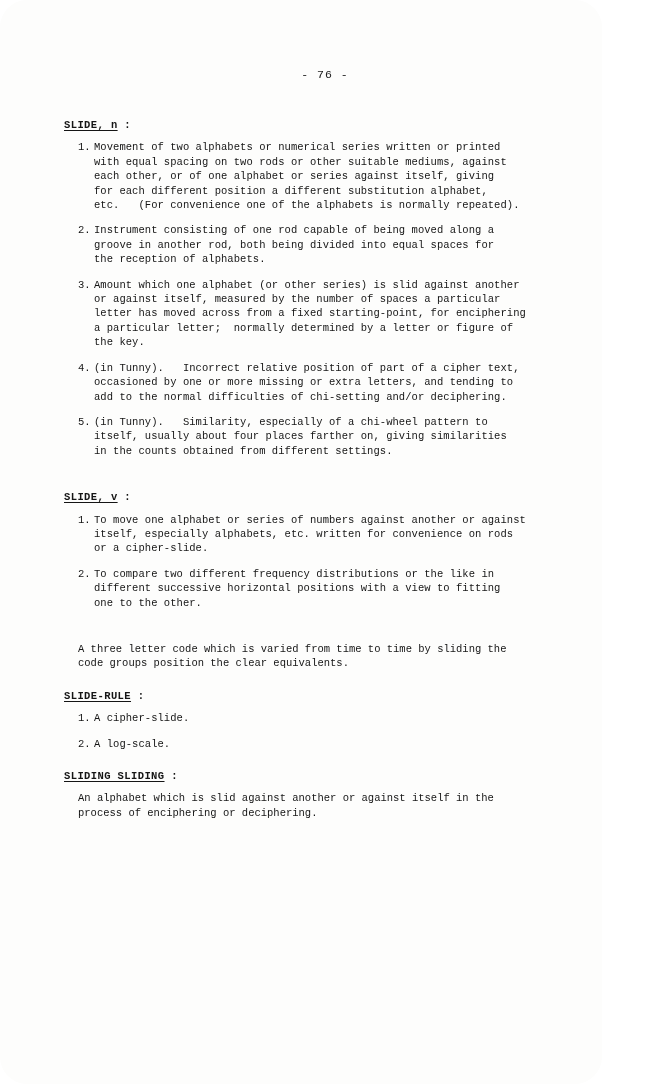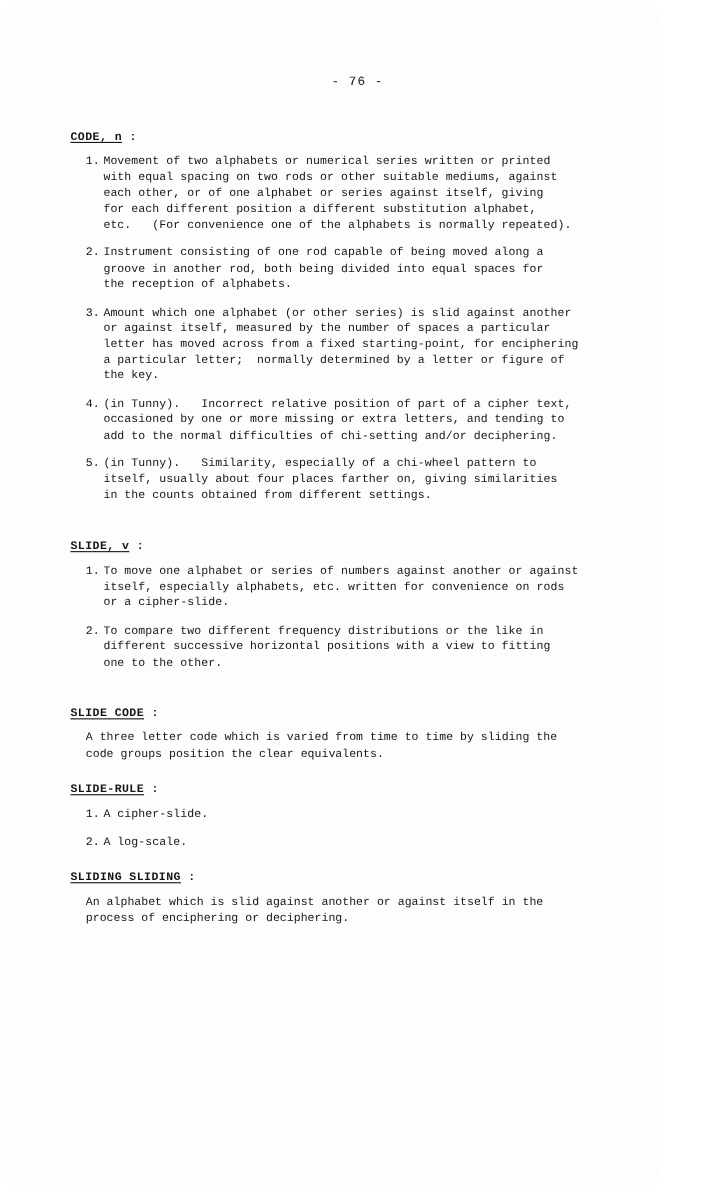--- a/index.html
+++ b/index.html
@@ -89,21 +89,21 @@
 </head>
 <body>
 
 <div class="page">
 
   <div class="page-number">-  76  -</div>
 
   <div class="content">
 
     <div class="sec">
-      <p class="heading"><span class="underlined">CODE, n</span><span> :</span></p>
+      <p class="heading"><span class="underlined">SLIDE, n</span><span> :</span></p>
       <ul class="entry-list">
         <li class="entry">
           <span class="entry-marker">1.</span>
           <span class="entry-text">Movement of two alphabets or numerical series written or printed
 with equal spacing on two rods or other suitable mediums, against
 each other, or of one alphabet or series against itself, giving
 for each different position a different substitution alphabet,
 etc.   (For convenience one of the alphabets is normally repeated).</span>
         </li>
         <li class="entry">
@@ -147,21 +147,20 @@
         <li class="entry">
           <span class="entry-marker">2.</span>
           <span class="entry-text">To compare two different frequency distributions or the like in
 different successive horizontal positions with a view to fitting
 one to the other.</span>
         </li>
       </ul>
     </div>
 
     <div class="sec sec-gap-top">
-      <p class="heading"><span class="underlined">SLIDE CODE</span><span> :</span></p>
       <div class="plain-block">A three letter code which is varied from time to time by sliding the
 code groups position the clear equivalents.</div>
     </div>
 
     <div class="sec">
       <p class="heading"><span class="underlined">SLIDE-RULE</span><span> :</span></p>
       <ul class="entry-list">
         <li class="entry">
           <span class="entry-marker">1.</span>
           <span class="entry-text">A cipher-slide.</span>

